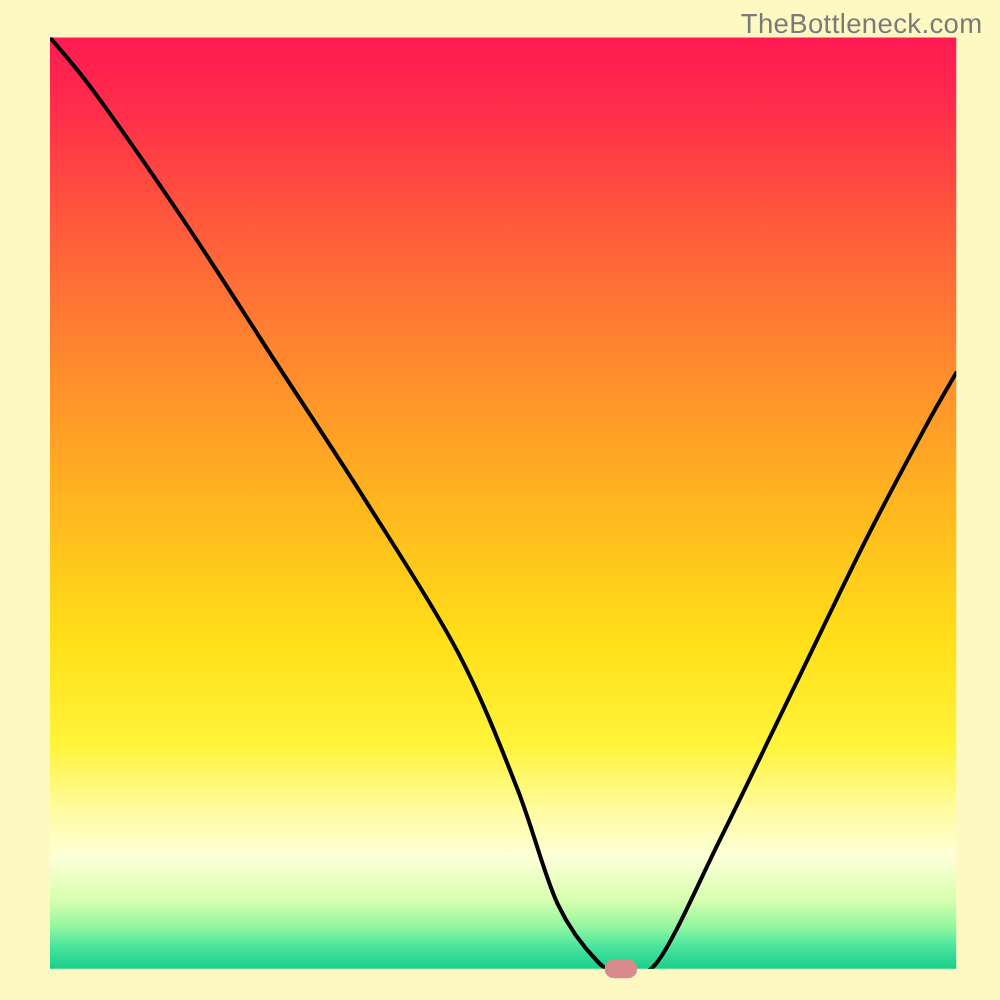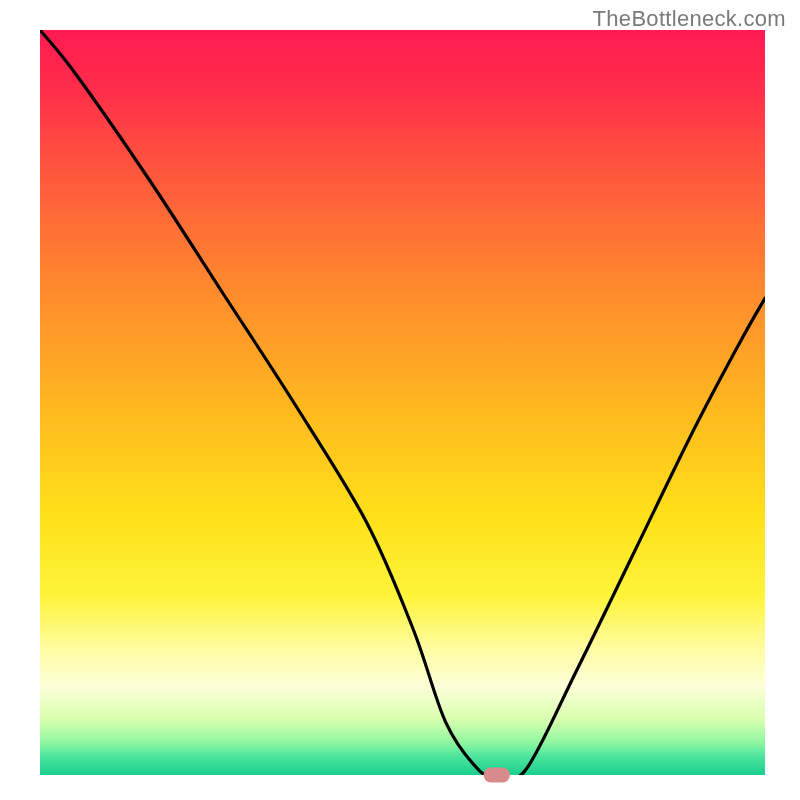--- a/index.html
+++ b/index.html
@@ -8,21 +8,21 @@
     width: 800px;
     height: 800px;
     background: #000;
     font-family: Arial, Helvetica, sans-serif;
     overflow: hidden;
   }
   .container {
     position: relative;
     width: 800px;
     height: 800px;
-    background: #ffffff;
+    background: #fef9c3;
   }
   .watermark {
     position: absolute;
     top: 6px;
     right: 14px;
     color: #7a7a7a;
     font-size: 22px;
     font-weight: 500;
     letter-spacing: 0.3px;
   }

